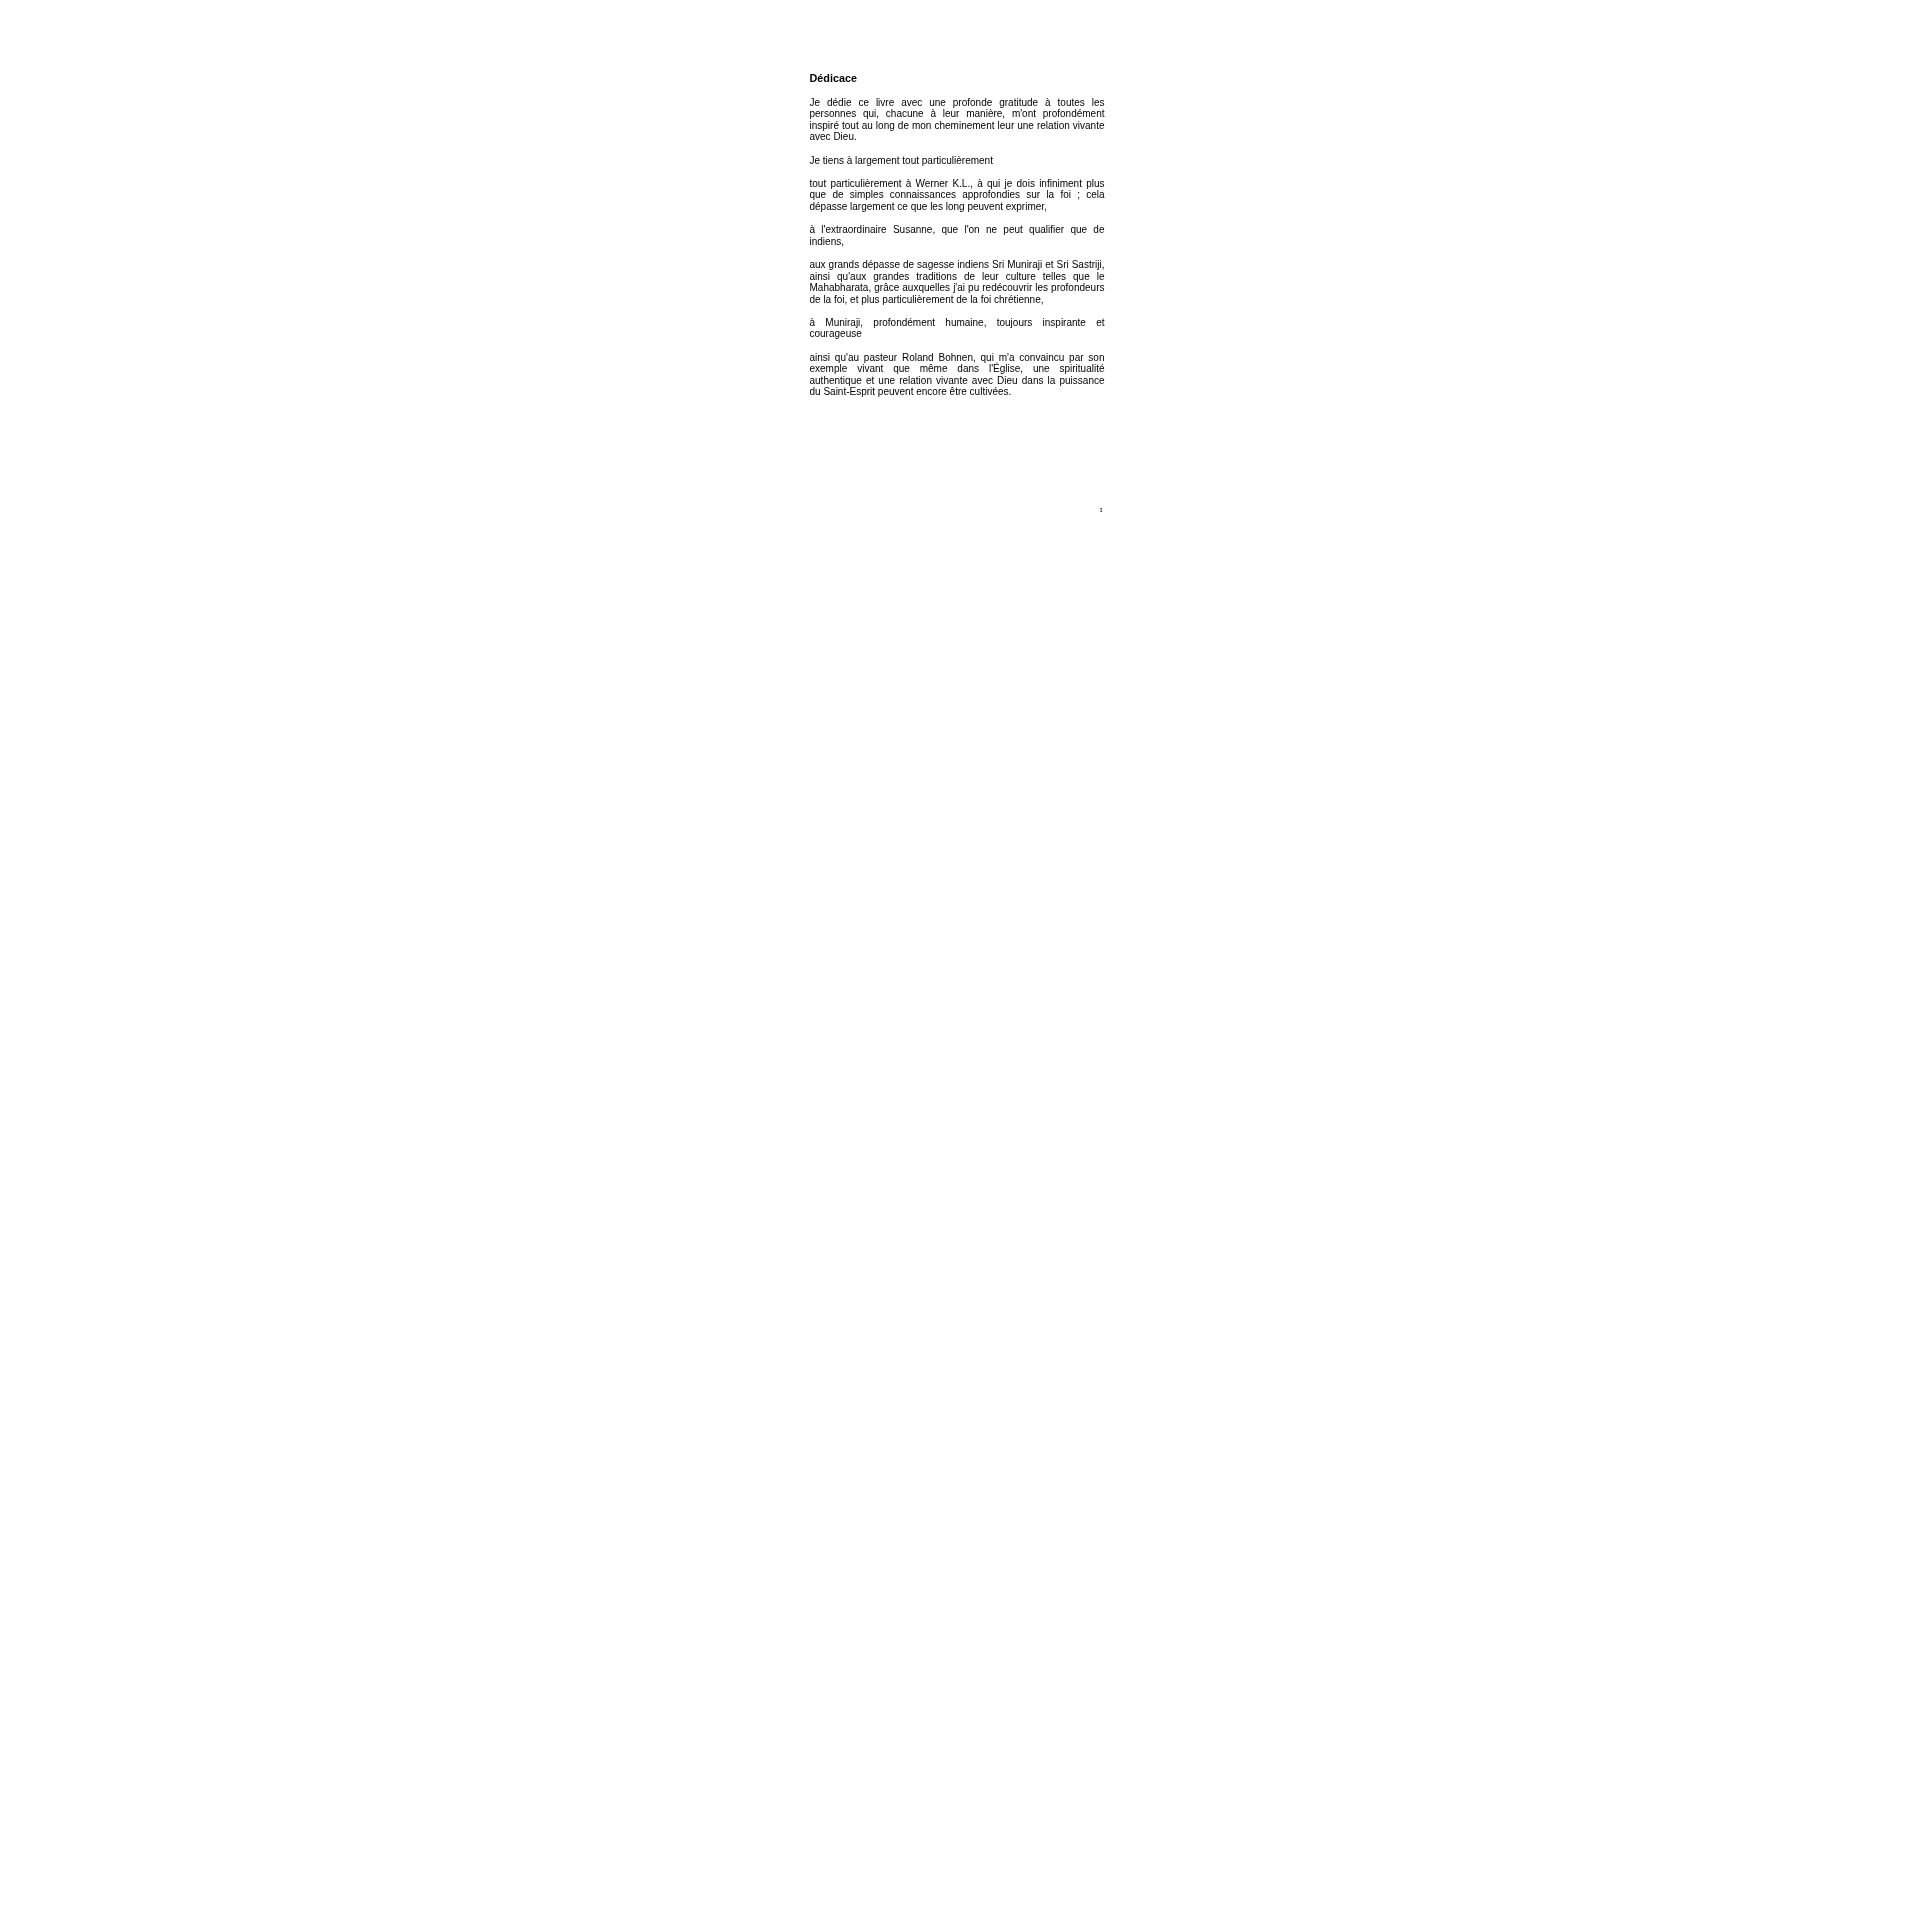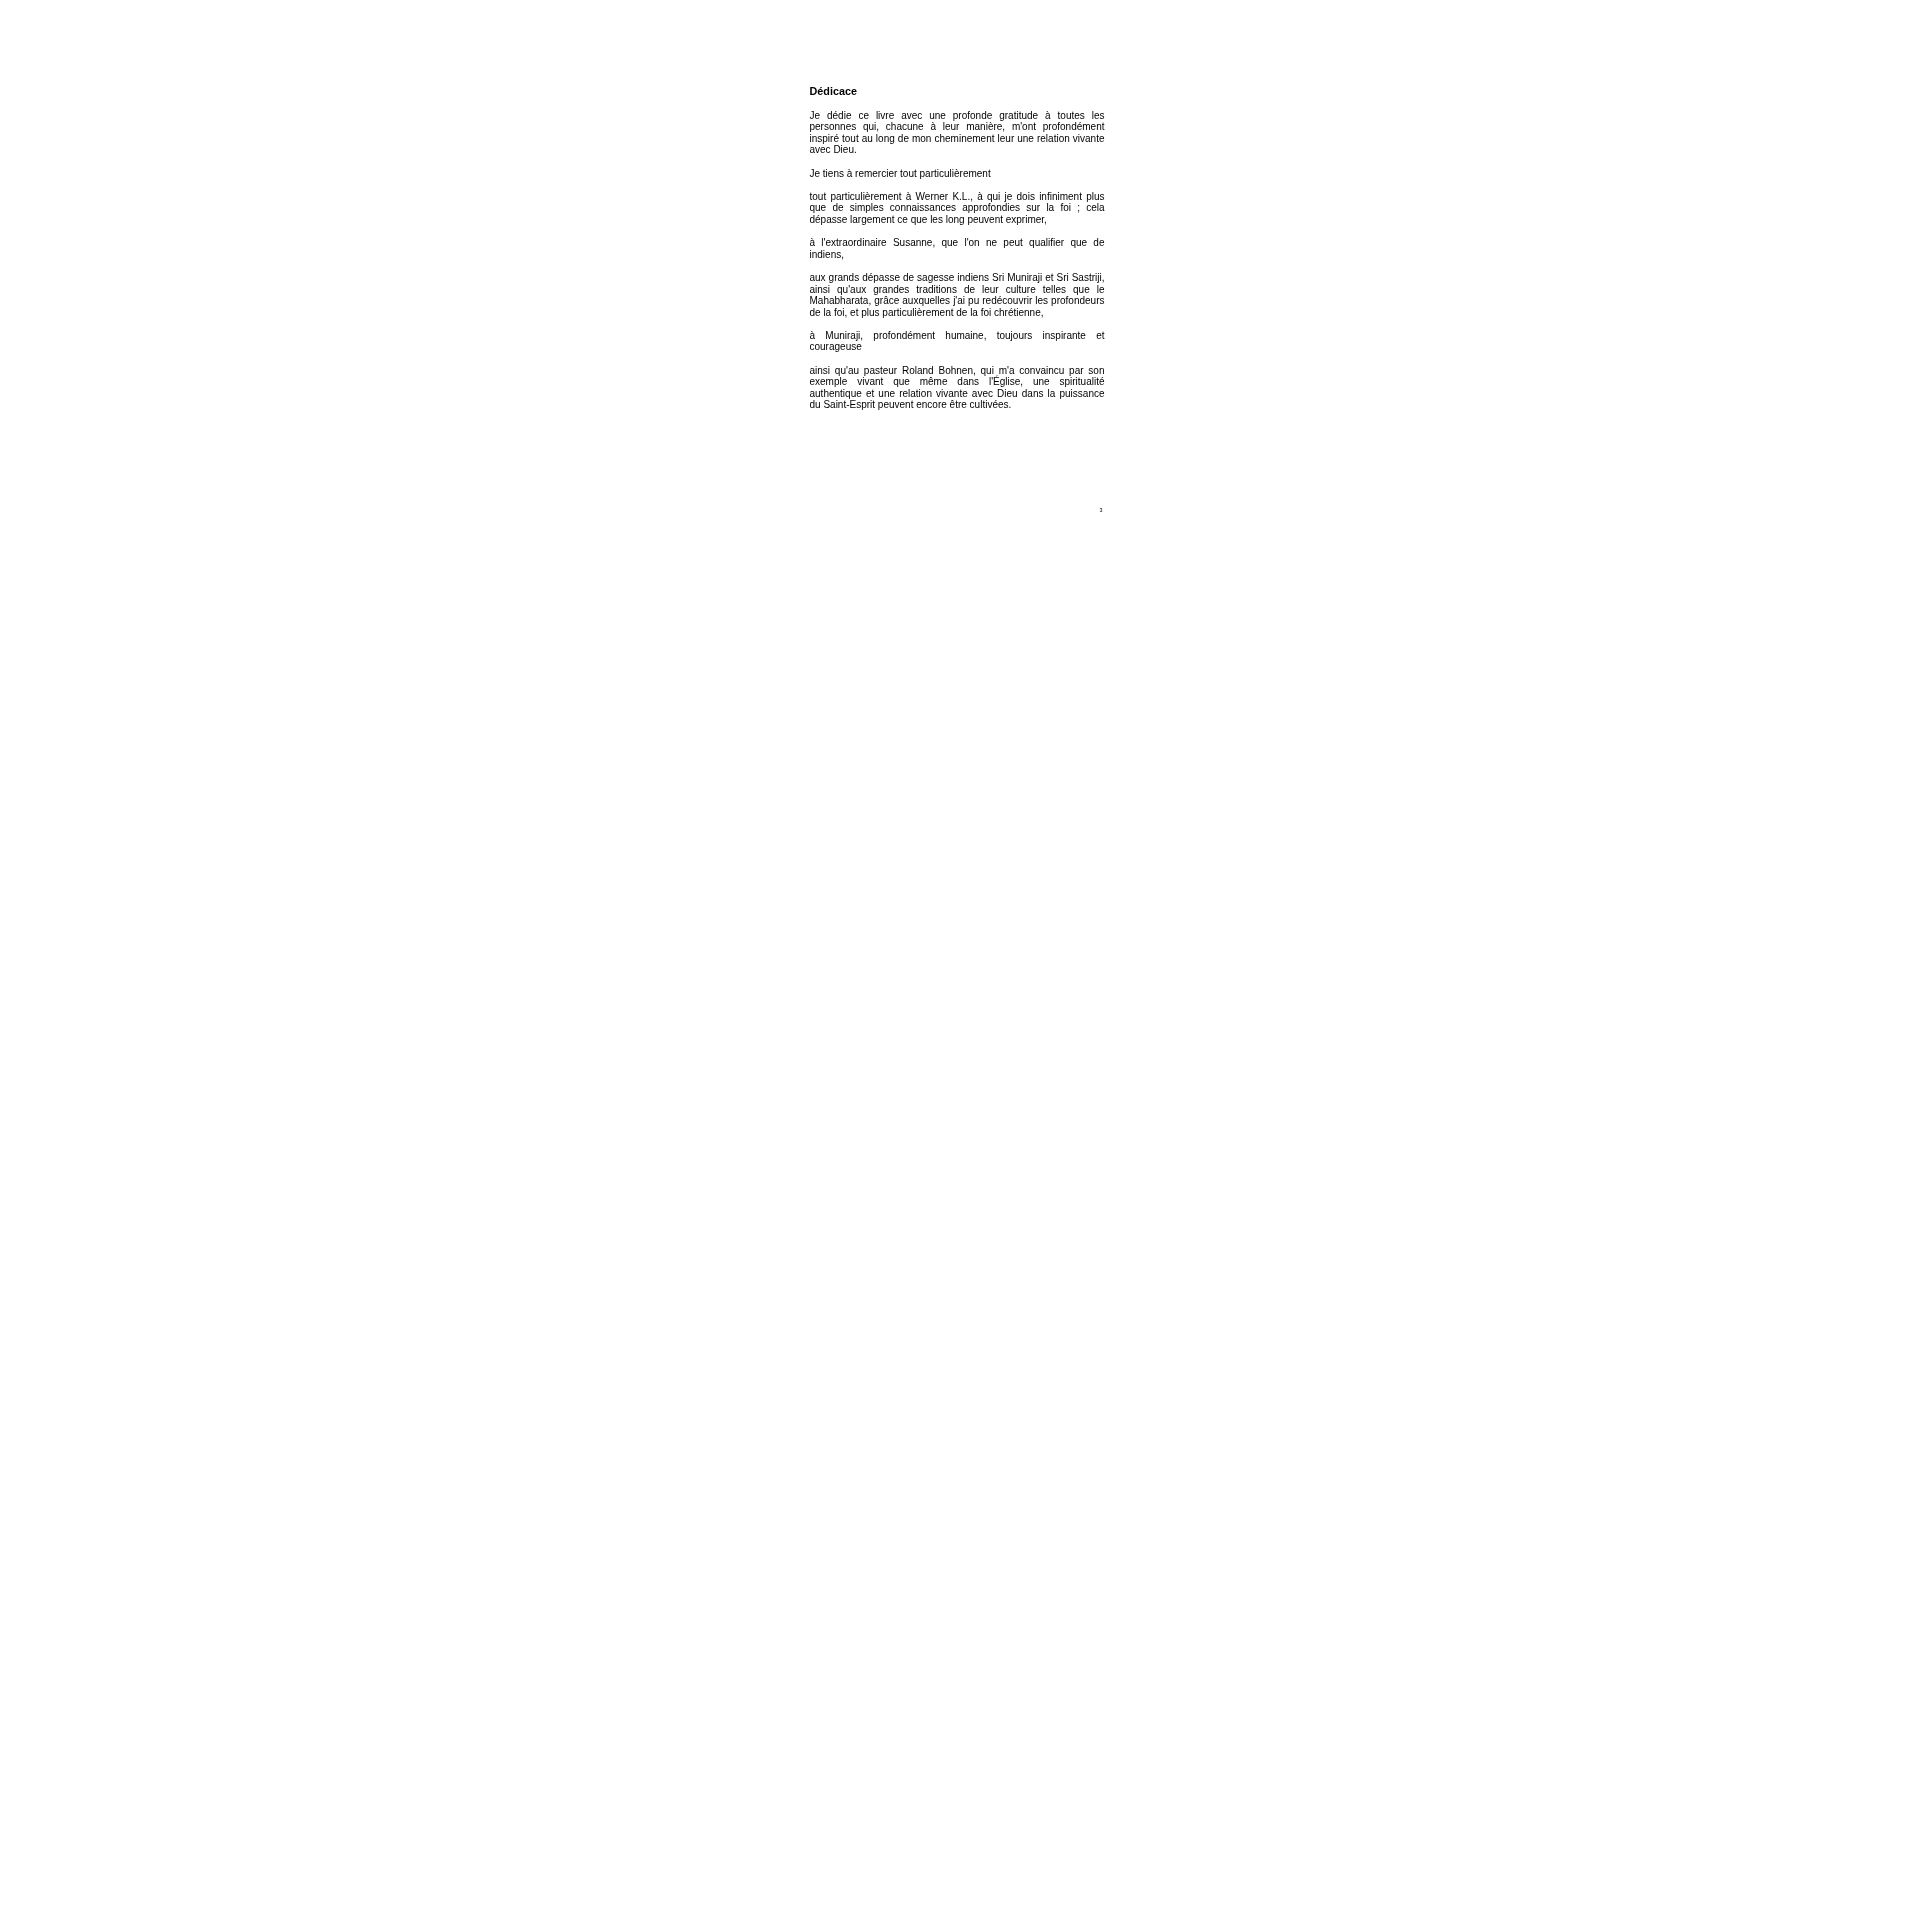--- a/index.html
+++ b/index.html
@@ -13,21 +13,21 @@
     width: 382px;
     height: 540px;
     margin: 0 auto;
     background: #ffffff;
     color: #000000;
     font-family: "Liberation Sans", "DejaVu Sans", sans-serif;
     overflow: hidden;
   }
   .content {
     position: absolute;
-    top: 17px;
+    top: 4px;
     left: 46px;
     right: 41px;
   }
   .doc-title {
     font-size: 10.8px;
     font-weight: 700;
     line-height: 13px;
     margin: 68px 0 11.6px 0;
   }
   .para {
@@ -47,21 +47,21 @@
 </style>
 </head>
 <body>
 
 <div class="page">
   <div class="content">
     <h1 class="doc-title">Dédicace</h1>
 
     <p class="para">Je dédie ce livre avec une profonde gratitude à toutes les personnes qui, chacune à leur manière, m'ont profondément inspiré tout au long de mon cheminement leur une relation vivante avec Dieu.</p>
 
-    <p class="para">Je tiens à remercier tout particulièrement</p>
+    <p class="para">Je tiens à largement tout particulièrement</p>
 
     <p class="para">tout particulièrement à Werner K.L., à qui je dois infiniment plus que de simples connaissances approfondies sur la foi ; cela dépasse largement ce que les long peuvent exprimer,</p>
 
     <p class="para">à l'extraordinaire Susanne, que l'on ne peut qualifier que de indiens,</p>
 
     <p class="para">aux grands dépasse de sagesse indiens Sri Muniraji et Sri Sastriji, ainsi qu'aux grandes traditions de leur culture telles que le Mahabharata, grâce auxquelles j'ai pu redécouvrir les profondeurs de la foi, et plus particulièrement de la foi chrétienne,</p>
 
     <p class="para">à Muniraji, profondément humaine, toujours inspirante et courageuse</p>
 
     <p class="para">ainsi qu'au pasteur Roland Bohnen, qui m'a convaincu par son exemple vivant que même dans l'Église, une spiritualité authentique et une relation vivante avec Dieu dans la puissance du Saint-Esprit peuvent encore être cultivées.</p>

